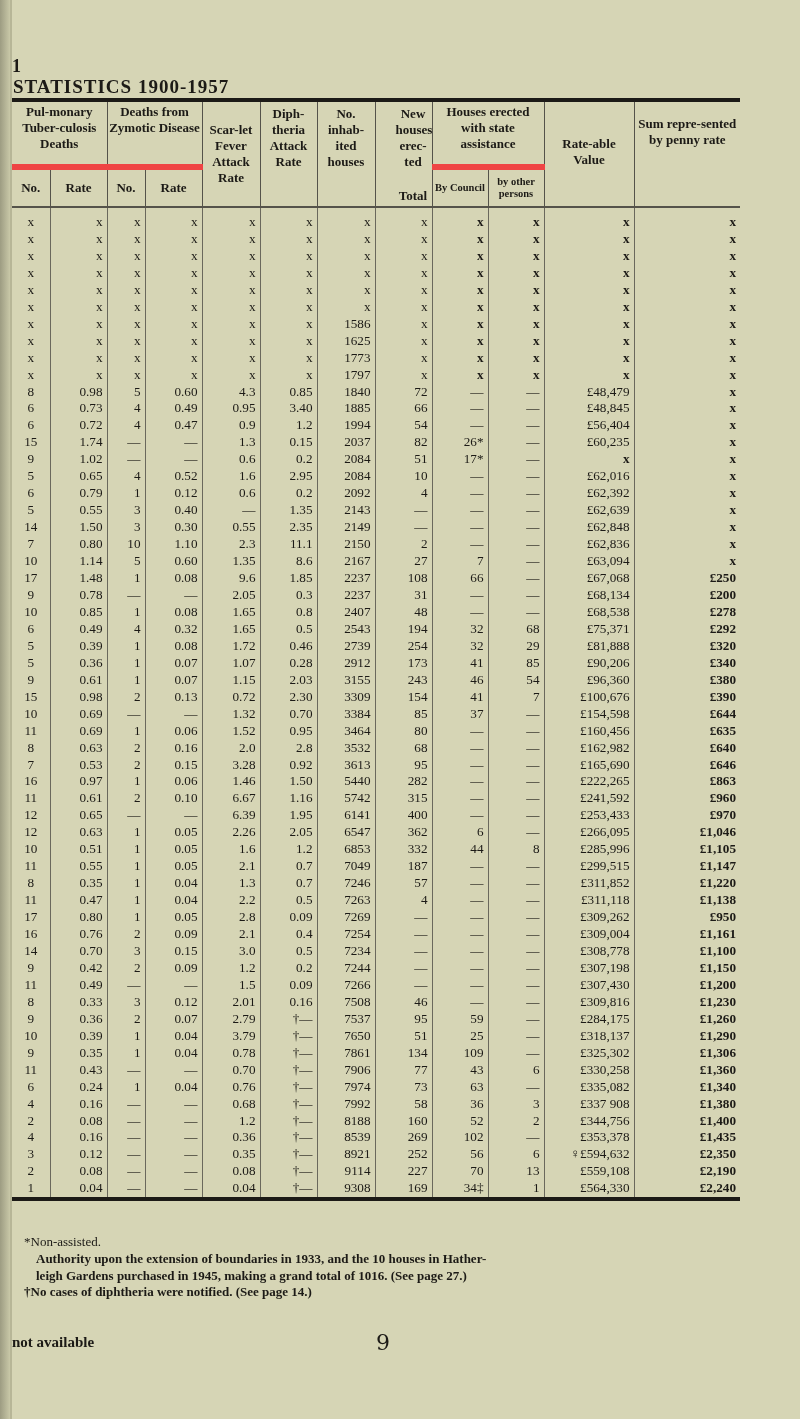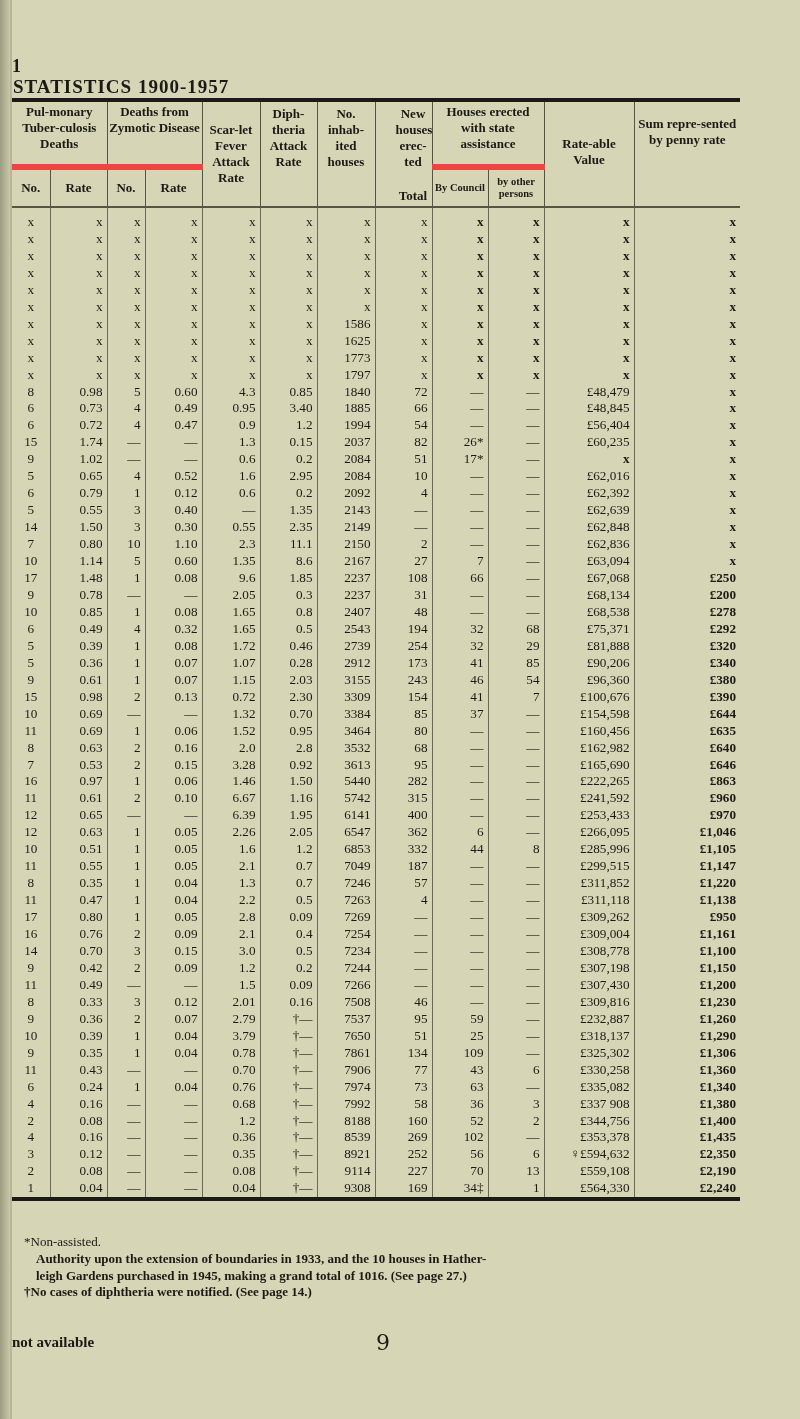--- a/index.html
+++ b/index.html
@@ -775,21 +775,21 @@
           <td>9</td>
           <td>0.36</td>
           <td>2</td>
           <td>0.07</td>
           <td>2.79</td>
           <td>†—</td>
           <td>7537</td>
           <td>95</td>
           <td>59</td>
           <td>—</td>
-          <td>£232,887</td>
+          <td>£284,175</td>
           <td class="bold">£1,260</td>
         </tr>
         <tr>
           <td>10</td>
           <td>0.39</td>
           <td>1</td>
           <td>0.04</td>
           <td>3.79</td>
           <td>†—</td>
           <td>7650</td>

